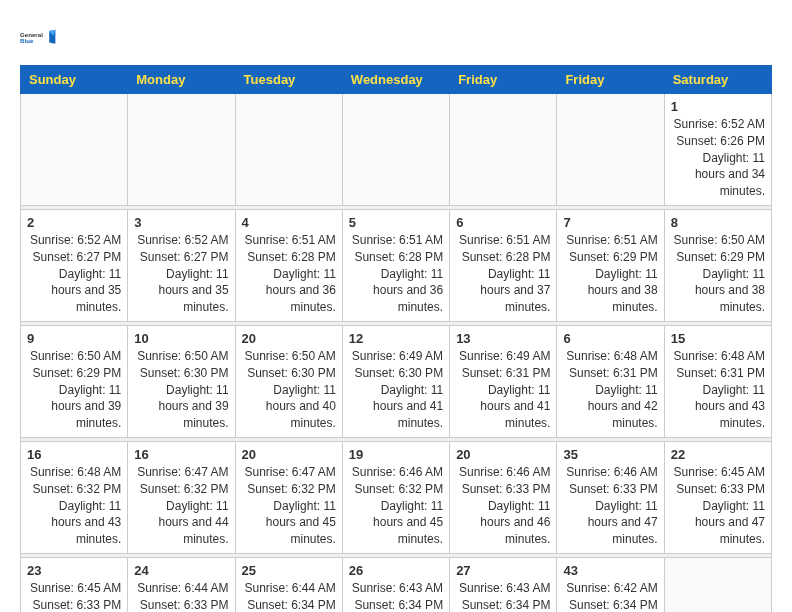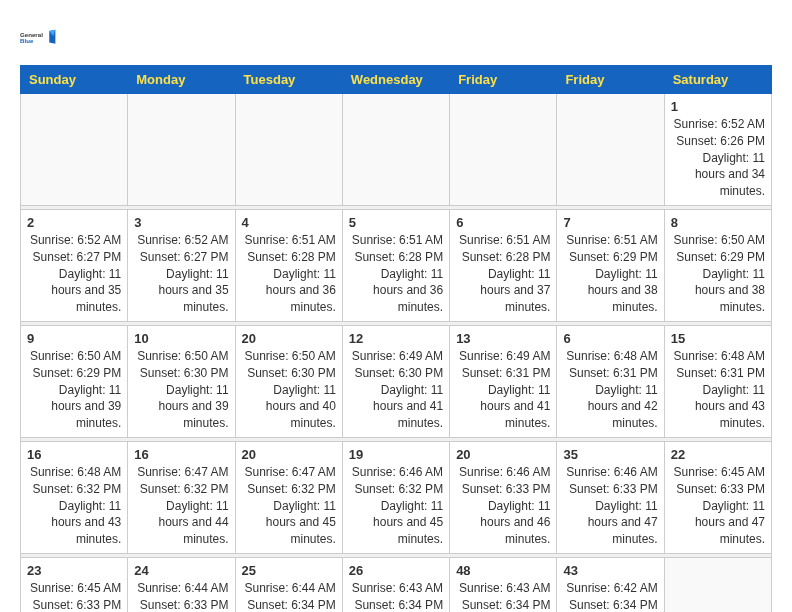--- a/index.html
+++ b/index.html
@@ -238,21 +238,21 @@
         </td>
         <td>
           <span class="day-num">25</span>
           <div class="day-info">Sunrise: 6:44 AM<br>Sunset: 6:34 PM<br>Daylight: 11 hours and 49 minutes.</div>
         </td>
         <td>
           <span class="day-num">26</span>
           <div class="day-info">Sunrise: 6:43 AM<br>Sunset: 6:34 PM<br>Daylight: 11 hours and 50 minutes.</div>
         </td>
         <td>
-          <span class="day-num">48</span>
+          <span class="day-num">27</span>
           <div class="day-info">Sunrise: 6:43 AM<br>Sunset: 6:34 PM<br>Daylight: 11 hours and 51 minutes.</div>
         </td>
         <td>
           <span class="day-num">43</span>
           <div class="day-info">Sunrise: 6:42 AM<br>Sunset: 6:34 PM<br>Daylight: 11 hours and 52 minutes.</div>
         </td>
         <td class="empty"></td>
       </tr>
     </tbody>
 </table>

